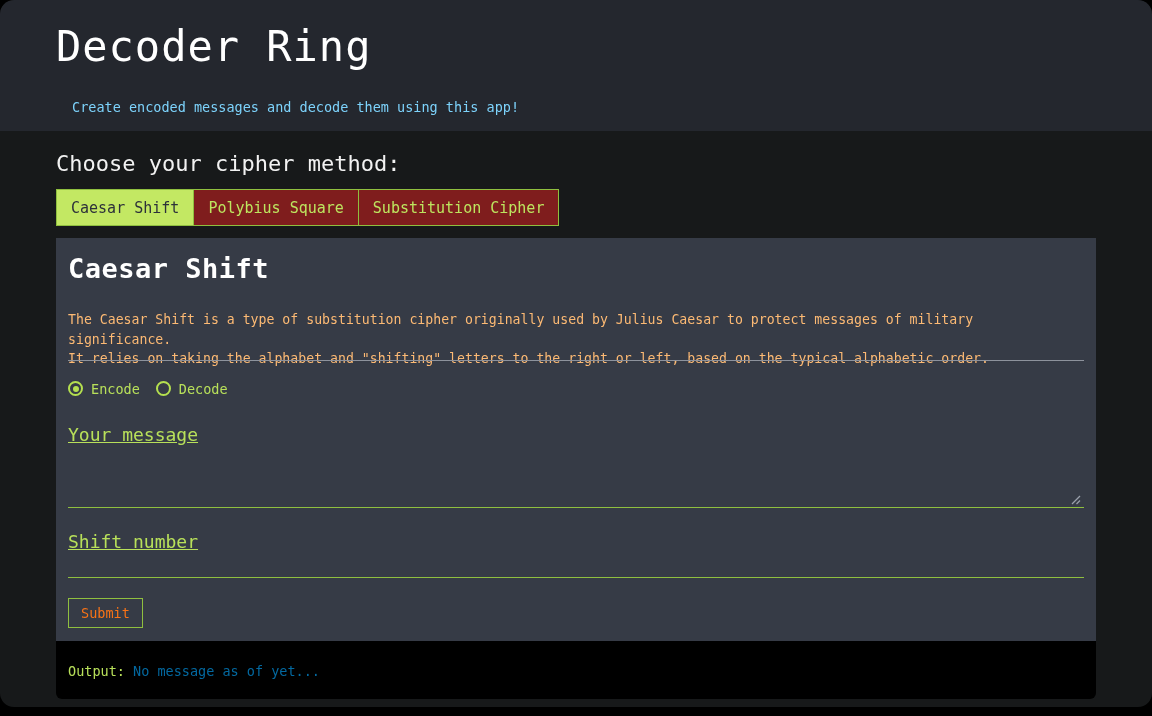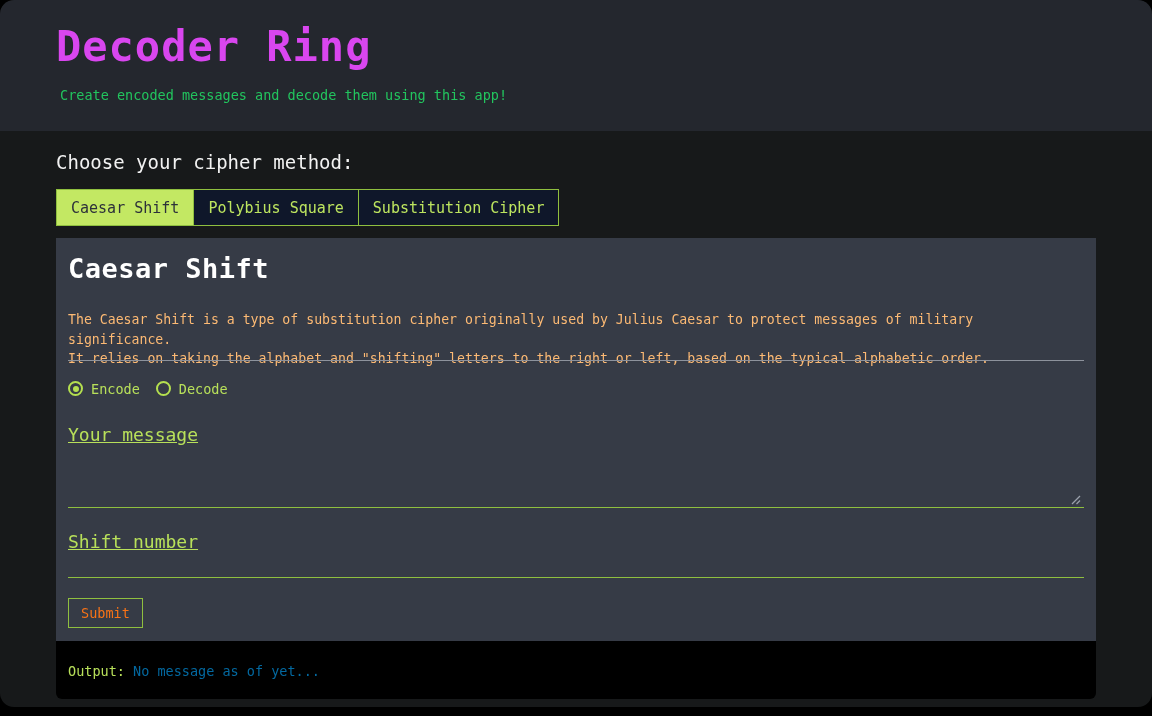--- a/index.html
+++ b/index.html
@@ -33,62 +33,62 @@
     background: #24272e;
     border-radius: 14px 14px 0 0;
     box-sizing: border-box;
   }
   .app-title {
     position: absolute;
     left: 56px;
     top: 22px;
     margin: 0;
     font-size: 42px;
-    font-weight: bold;
+    font-weight: normal;
     letter-spacing: 1px;
-    color: #d946ef;
+    color: #ffffff;
     font-family: "DejaVu Sans Mono", "Liberation Mono", monospace;
     white-space: pre;
   }
   .app-subtitle {
     position: absolute;
     left: 56px;
     top: 83px;
-    margin: 4px;
-    font-size: 13.5px;
-    color: #22c55e;
+    margin: 16px;
+    font-size: 13.5px;
+    color: #7dd3fc;
     white-space: pre;
   }
   
   .chooser-label {
     position: absolute;
     left: 56px;
     top: 151px;
-    font-size: 19px;
+    font-size: 22px;
     color: #f2f2f2;
     white-space: pre;
   }
   .tabs {
     position: absolute;
     left: 56px;
     top: 189px;
     display: flex;
     height: 37px;
     border: 1px solid #8fbf3f;
     box-sizing: border-box;
     background: #0c0d0c;
   }
   .tab {
     display: flex;
     align-items: center;
     justify-content: center;
     padding: 0 14px;
     font-size: 15px;
     color: #bde55f;
-    background: #0f172a;
+    background: #7f1d1d;
     border-right: 1px solid #8fbf3f;
     cursor: pointer;
     white-space: pre;
     font-family: "DejaVu Sans Mono", "Liberation Mono", monospace;
   }
   .tab:last-child { border-right: none; }
   .tab.active {
     background: #c3e863;
     color: #2d313a;
   }

